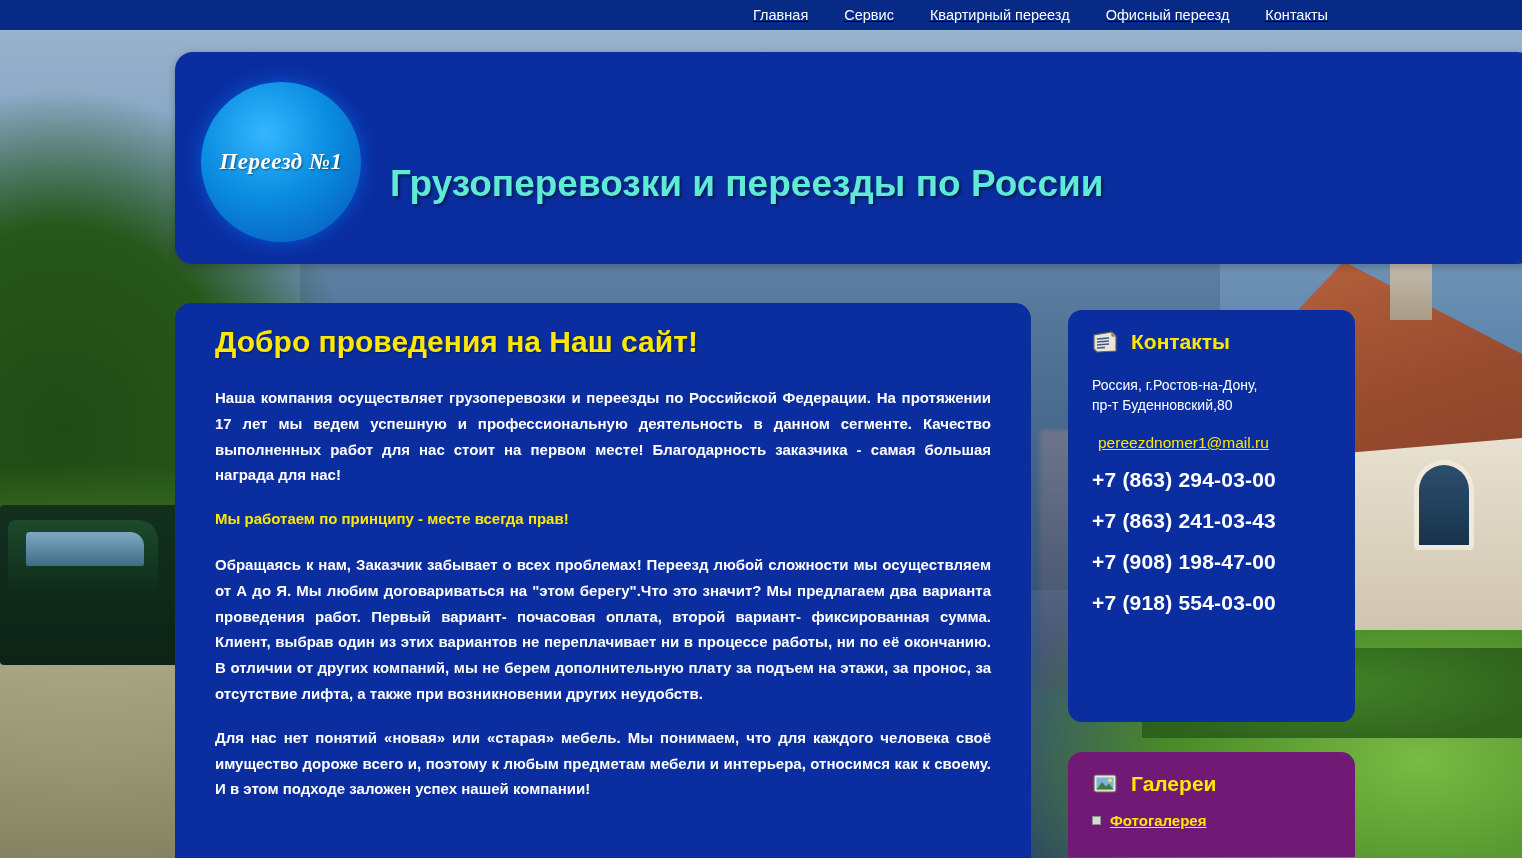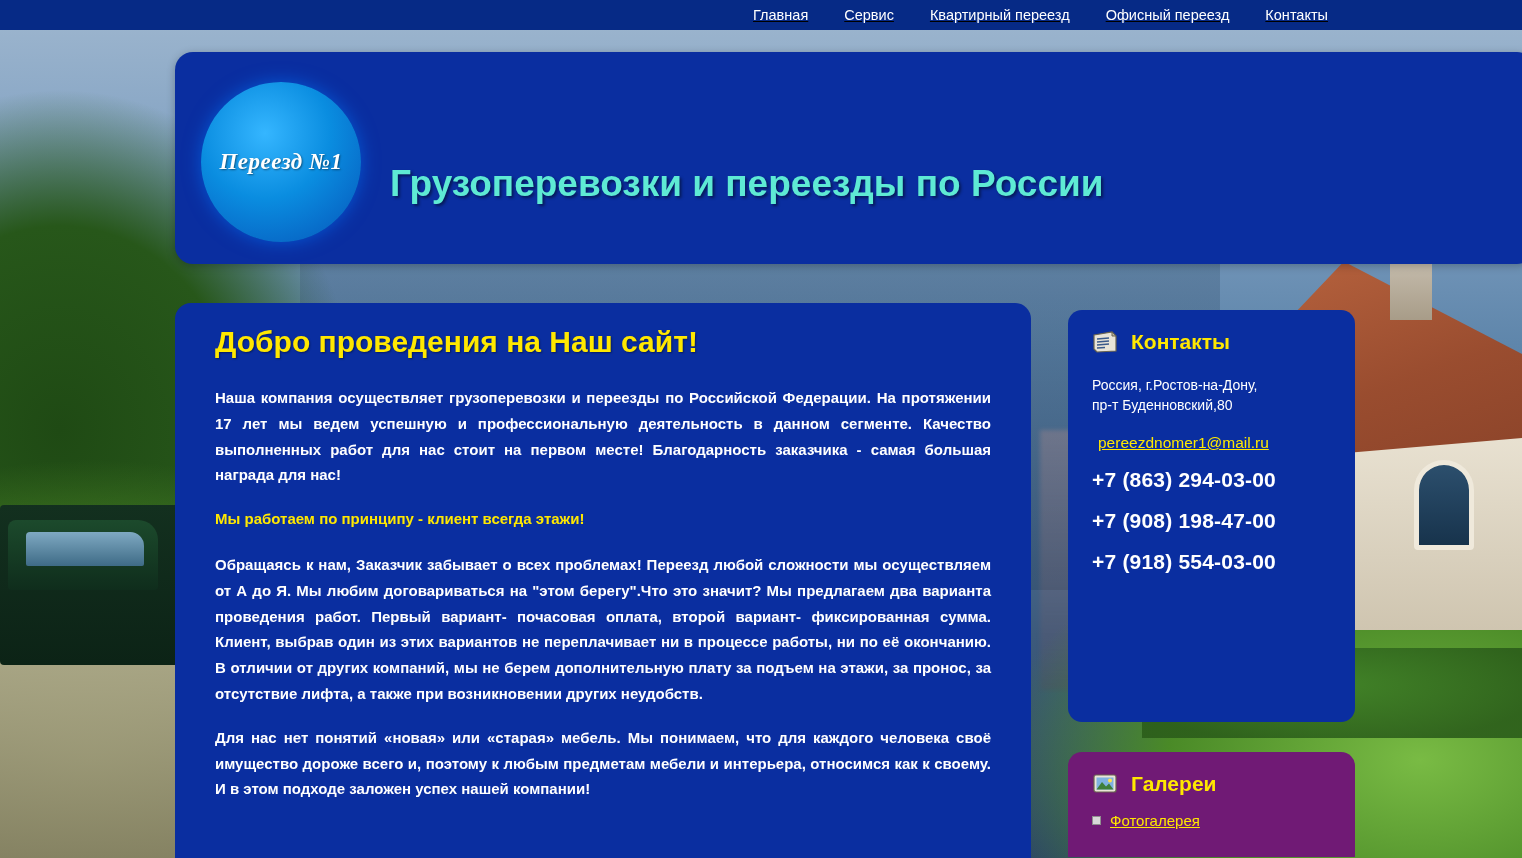--- a/index.html
+++ b/index.html
@@ -217,21 +217,21 @@
     cursor: pointer;
   }
   .phone {
     color: #ffffff;
     font-size: 21px;
     font-weight: bold;
     margin: 0 0 17px 0;
     letter-spacing: .2px;
   }
   .gallery-row {
-    display: flex; align-items: center; gap: 9px;
+    display: flex; align-items: center; gap: 9px; font-weight: bold;
   }
   .bullet-sq {
     width: 9px; height: 9px;
     background: #d8d8d8;
     border: 1px solid #8f8f8f;
     display: inline-block;
     flex: none;
   }
   #gallery-link {
     color: #ffe800;
@@ -268,21 +268,21 @@
 <header id="header-panel">
   <div id="logo-circle">
     <span id="logo-text">Переезд №1</span>
   </div>
   <h1 id="header-title">Грузоперевозки и переезды по России</h1>
 </header>
 
 <main id="content-panel">
   <h2 id="welcome-title">Добро проведения на Наш сайт!</h2>
   <p class="body-par">Наша компания осуществляет грузоперевозки и переезды по Российской Федерации. На протяжении 17 лет мы ведем успешную и профессиональную деятельность в данном сегменте. Качество выполненных работ для нас стоит на первом месте! Благодарность заказчика - самая большая награда для нас!</p>
-  <p class="body-par yellow">Мы работаем по принципу - клиент всегда этажи!</p>
+  <p class="body-par yellow">Мы работаем по принципу - месте всегда прав!</p>
   <p class="body-par">Обращаясь к нам, Заказчик забывает о всех проблемах! Переезд любой сложности мы осуществляем от А до Я. Мы любим договариваться на "этом берегу".Что это значит? Мы предлагаем два варианта проведения работ. Первый вариант- почасовая оплата, второй вариант- фиксированная сумма. Клиент, выбрав один из этих вариантов не переплачивает ни в процессе работы, ни по её окончанию. В отличии от других компаний, мы не берем дополнительную плату за подъем на этажи, за пронос, за отсутствие лифта, а также при возникновении других неудобств.</p>
   <p class="body-par">Для нас нет понятий «новая» или «старая» мебель. Мы понимаем, что для каждого человека своё имущество дороже всего и, поэтому к любым предметам мебели и интерьера, относимся как к своему. И в этом подходе заложен успех нашей компании!</p>
 </main>
 
 <aside id="contacts-panel">
   <div class="panel-head">
     <span class="panel-icon">
       <svg viewBox="0 0 28 24" width="28" height="24">
         <path d="M2 5 L20 2 L24 6 L24 21 L5 22 L2 19 Z" fill="#e8e4d8" stroke="#6b6550" stroke-width="1.2"></path>
         <path d="M20 2 L20 6 L24 6 Z" fill="#bdb8a4" stroke="#6b6550" stroke-width="1"></path>
@@ -293,20 +293,21 @@
           <line x1="5" y1="18" x2="13" y2="17.5"></line>
         </g>
       </svg>
     </span>
     <h3>Контакты</h3>
   </div>
   <p class="addr" style="white-space:pre-line;">Россия, г.Ростов-на-Дону,
 пр-т Буденновский,80</p>
   <a id="email-link" href="#">pereezdnomer1@mail.ru</a>
   <div class="phone">+7 (863) 294-03-00</div>
+  <div class="phone">+7 (863) 241-03-43</div>
   <div class="phone">+7 (908) 198-47-00</div>
   <div class="phone">+7 (918) 554-03-00</div>
 </aside>
 
 <aside id="gallery-panel">
   <div class="panel-head" style="margin-bottom:16px;">
     <span class="panel-icon">
       <svg viewBox="0 0 28 24" width="28" height="24">
         <rect x="2" y="3" width="22" height="17" rx="2" fill="#e9e5d7" stroke="#6b6550" stroke-width="1.2"></rect>
         <rect x="4.5" y="5.5" width="17" height="12" fill="#7fb2e0"></rect>

